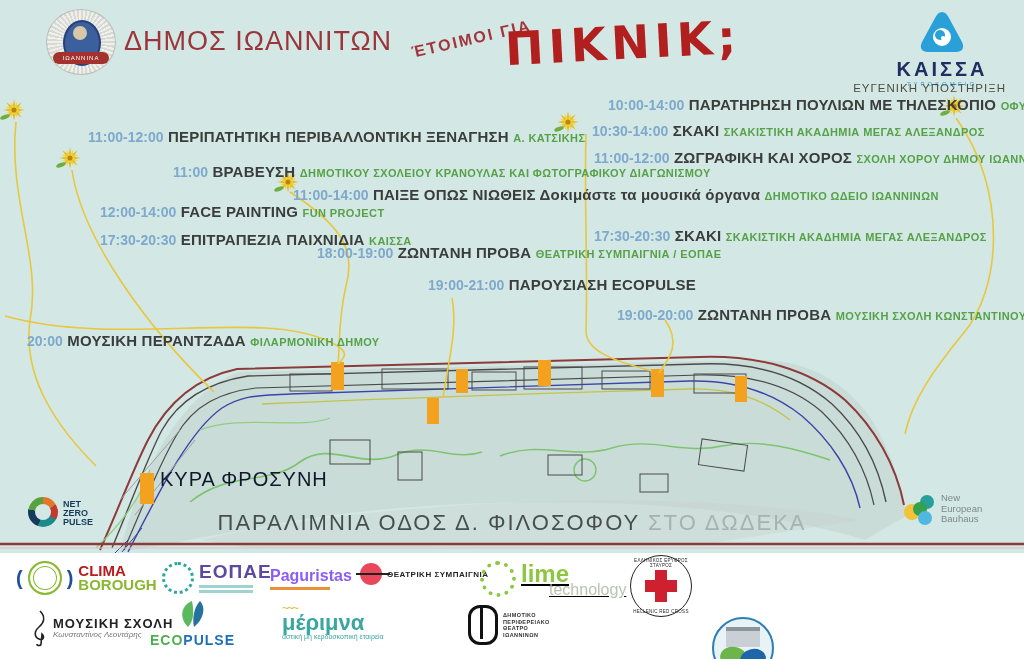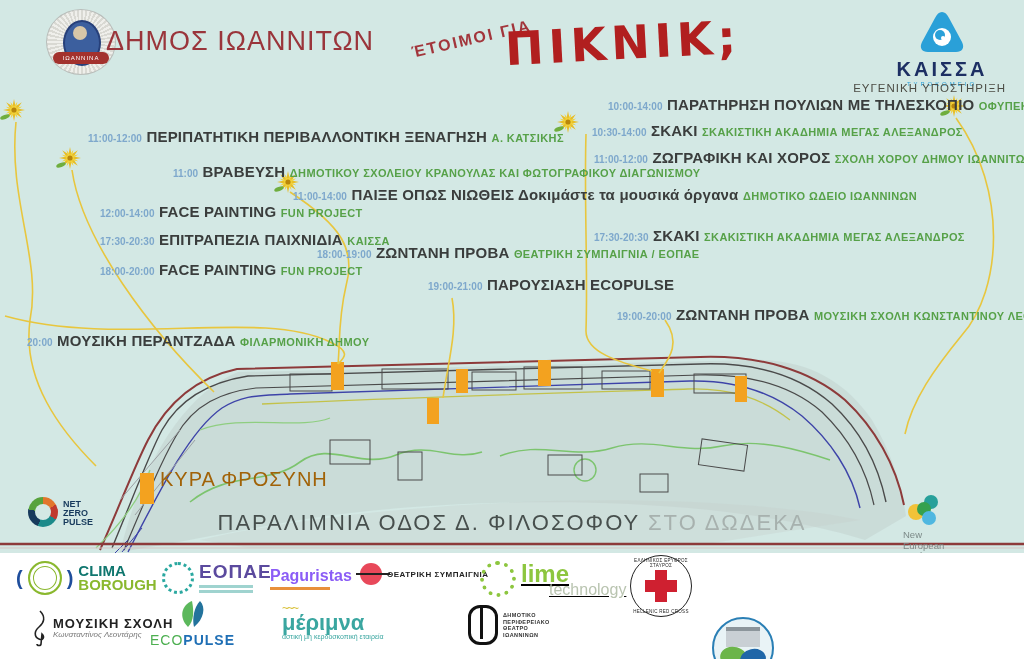--- a/index.html
+++ b/index.html
@@ -8,55 +8,55 @@
   .abs{position:absolute;}
   
   .seal{left:46px;top:9px;width:68px;height:64px;border-radius:50%;
         background:repeating-conic-gradient(#d9d9d3 0 4deg,#efefeb 4deg 8deg);
         border:1px solid #b9bdba;}
   .seal-core{position:absolute;left:16px;top:10px;width:34px;height:42px;border-radius:50%;
         background:#3c5f9e;border:2px solid #27407a;}
   .seal-face{position:absolute;left:26px;top:16px;width:14px;height:14px;border-radius:50%;background:#d8c7a8;}
   .seal-band{position:absolute;left:6px;top:42px;width:56px;height:12px;background:#a3322e;
         border-radius:6px;color:#fff;font-size:6px;letter-spacing:1px;text-align:center;line-height:12px;}
-  .muni{left:106px;top:26px;font-size:27px;color:#9a353b;letter-spacing:1px;}
+  .muni{left:124px;top:26px;font-size:27px;color:#9a353b;letter-spacing:1px;}
   .title-pre{left:412px;top:44px;font-size:16px;font-weight:700;color:#a2353b;letter-spacing:2px;
         transform:rotate(-13deg);transform-origin:left center;}
   .title-main{left:505px;top:16px;font-size:46px;font-weight:700;color:#b11f1f;letter-spacing:5px;
         transform:rotate(-3deg);font-family:"DejaVu Sans",sans-serif;}
   .doriki{right:22px;top:10px;width:120px;text-align:center;}
   .doriki-name{font-size:20px;font-weight:700;color:#1d2f63;letter-spacing:3px;margin-top:2px;}
   .doriki-sub{font-size:6px;color:#2aa0d8;letter-spacing:3px;}
   .support{right:18px;top:82px;font-size:11.5px;color:#4c4c44;letter-spacing:1px;}
   
   .event{position:absolute;white-space:nowrap;z-index:2;}
-  .t{color:#7ea8cc;font-size:10px;font-weight:600;}
+  .t{color:#7ea8cc;font-size:14px;font-weight:600;}
   .n{color:#3a3d3c;font-size:15px;font-weight:600;letter-spacing:.2px;}
   .o{color:#56a148;font-size:11px;font-weight:700;letter-spacing:.4px;}
   
-  .lbl-kyra{left:160px;top:468px;font-size:20px;color:#a16207;letter-spacing:1px;z-index:2;}
+  .lbl-kyra{left:160px;top:468px;font-size:20px;color:#0f172a;letter-spacing:1px;z-index:2;}
   .lbl-bike{left:737px;top:398px;font-size:21px;color:#9aa3a1;letter-spacing:1px;z-index:2;}
   .lbl-road{left:0;top:510px;width:1024px;text-align:center;font-size:22px;letter-spacing:2px;z-index:2;}
   .road-dark{color:#474f4d;}
   .road-light{color:#a7b1ae;}
   
   .netzero{left:28px;top:497px;display:flex;align-items:flex-end;gap:5px;z-index:2;}
   .nz-ring{width:30px;height:30px;border-radius:50%;position:relative;
       background:conic-gradient(#e2762c 0 60deg,#c03a2e 60deg 120deg,#1c8a8a 120deg 200deg,#173a5c 200deg 280deg,#57a23c 280deg 360deg);}
   .nz-ring::after{content:"";position:absolute;left:7px;top:7px;width:16px;height:16px;border-radius:50%;background:#d3e8e4;}
   .nz-txt{font-size:9px;font-weight:800;color:#173a5c;line-height:9px;}
-  .bauhaus{left:903px;top:492px;display:flex;align-items:center;gap:4px;z-index:2;flex-direction:column;}
+  .bauhaus{left:903px;top:492px;display:flex;align-items:center;gap:4px;z-index:2;}
   .bh-txt{font-size:9.5px;color:#7c8a88;line-height:10.5px;}
   
   .footer{left:0;top:553px;width:1024px;height:106px;background:#ffffff;z-index:3;}
   .flogo{position:absolute;display:flex;align-items:center;gap:5px;}
   .clima-icon{width:30px;height:30px;border:2px solid #8ab82e;border-radius:50%;position:relative;
       box-shadow:inset 0 0 0 3px #fff,inset 0 0 0 4px #8ab82e;}
   .clima-par{color:#1f4e9c;font-weight:700;font-size:20px;line-height:28px;}
-  .clima-t1{color:#0f766e;font-weight:800;font-size:15px;line-height:14px;}
+  .clima-t1{color:#b91c1c;font-weight:800;font-size:15px;line-height:14px;}
   .clima-t2{color:#8ab82e;font-weight:800;font-size:15px;line-height:14px;}
   .eopae-icon{width:26px;height:26px;border:3px dotted #2aa8a0;border-radius:50%;}
   .eopae-name{color:#5b4a9e;font-weight:700;font-size:19px;letter-spacing:1px;}
   .tinybars span{display:block;width:54px;height:3px;background:#9fd3cf;margin:2px 0;}
   .pagur{color:#8b5cf6;font-weight:800;font-size:16px;}
   .pagur-bar{width:60px;height:3px;background:#e8903a;margin-top:2px;}
   .theat-icon{width:22px;height:22px;border-radius:50%;background:#e8485a;position:relative;}
   .theat-icon::after{content:"";position:absolute;left:-4px;top:10px;width:34px;height:2px;background:#222;}
   .theat-name{font-size:8px;font-weight:700;color:#222;letter-spacing:.5px;}
   .lime-icon{width:28px;height:28px;border:4px dotted #8dc63f;border-radius:50%;}
@@ -67,21 +67,21 @@
   .rc-cross{position:absolute;left:24px;top:14px;width:12px;height:32px;background:#cf2030;}
   .rc-cross::after{content:"";position:absolute;left:-10px;top:10px;width:32px;height:12px;background:#cf2030;}
   .rc-txt{position:absolute;width:100%;font-size:4.5px;color:#222;letter-spacing:.3px;}
   .youth{width:58px;height:58px;background:#e9f3f6;border:2px solid #2a7fb5;overflow:hidden;}
   .youth-building{position:absolute;left:12px;top:8px;width:34px;height:16px;background:#c9cfd4;
       border-top:4px solid #8c959b;}
   .youth-hand1{position:absolute;left:6px;top:28px;width:28px;height:22px;border-radius:50% 50% 0 50%;background:#6cb54a;transform:rotate(15deg);}
   .youth-hand2{position:absolute;left:26px;top:30px;width:26px;height:20px;border-radius:50% 50% 50% 0;background:#1f66a8;transform:rotate(-12deg);}
   .mous-name{font-size:13px;font-weight:700;color:#222;letter-spacing:1px;line-height:13px;}
   .mous-sub{font-size:8px;color:#777;font-style:italic;}
-  .eco-eco{color:#4caf50;font-weight:400;font-size:14px;letter-spacing:1px;}
+  .eco-eco{color:#4caf50;font-weight:700;font-size:14px;letter-spacing:1px;}
   .eco-pulse{color:#1f6fb5;font-weight:800;font-size:14px;letter-spacing:1px;}
   .mer-name{font-size:22px;color:#3aa6a0;font-weight:600;line-height:20px;}
   .mer-sub{font-size:7px;color:#3aa6a0;}
   .mer-birds{color:#d8c13a;font-size:12px;line-height:10px;letter-spacing:-2px;}
   .dip-icon{width:24px;height:34px;border:3px solid #111;border-radius:12px;position:relative;}
   .dip-icon::after{content:"";position:absolute;left:9px;top:-3px;width:3px;height:34px;background:#111;}
   .dip-txt{font-size:5.5px;font-weight:700;color:#333;line-height:6.5px;letter-spacing:.4px;}
 </style>
 </head>
 <body>
@@ -209,25 +209,20 @@
   <div class="event" style="left:100px;top:231px;">
     <span class="t">17:30-20:30</span>
     <span class="n">ΕΠΙΤΡΑΠΕΖΙΑ ΠΑΙΧΝΙΔΙΑ</span>
     <span class="o">ΚΑΙΣΣΑ</span>
   </div>
   <div class="event" style="left:317px;top:244px;">
     <span class="t">18:00-19:00</span>
     <span class="n">ΖΩΝΤΑΝΗ ΠΡΟΒΑ</span>
     <span class="o">ΘΕΑΤΡΙΚΗ ΣΥΜΠΑΙΓΝΙΑ / ΕΟΠΑΕ</span>
   </div>
-  <div class="event" style="left:100px;top:261px;">
-    <span class="t">18:00-20:00</span>
-    <span class="n">FACE PAINTING</span>
-    <span class="o">FUN PROJECT</span>
-  </div>
   <div class="event" style="left:428px;top:276px;">
     <span class="t">19:00-21:00</span>
     <span class="n">ΠΑΡΟΥΣΙΑΣΗ ECOPULSE</span>
   </div>
   <div class="event" style="left:617px;top:306px;">
     <span class="t">19:00-20:00</span>
     <span class="n">ΖΩΝΤΑΝΗ ΠΡΟΒΑ</span>
     <span class="o">ΜΟΥΣΙΚΗ ΣΧΟΛΗ ΚΩΝΣΤΑΝΤΙΝΟΥ ΛΕΟΝΤΑΡΗ</span>
   </div>
   <div class="event" style="left:27px;top:332px;">

